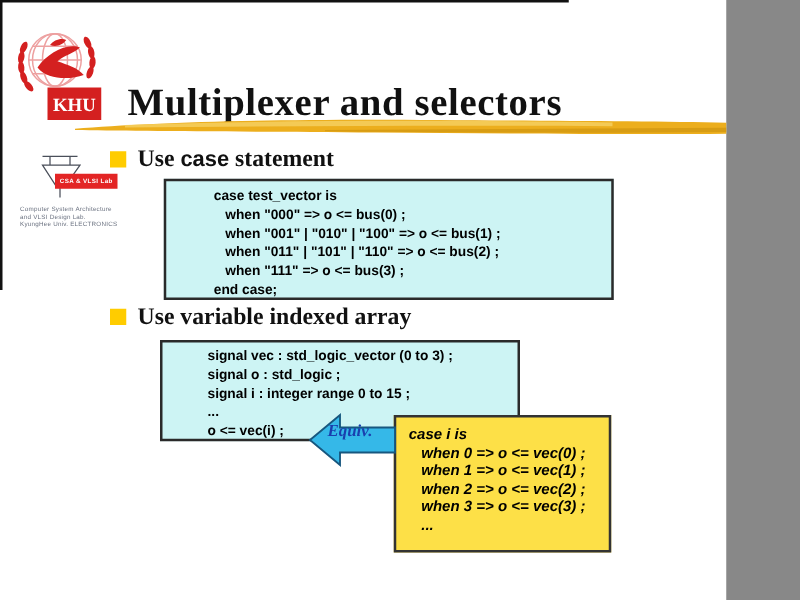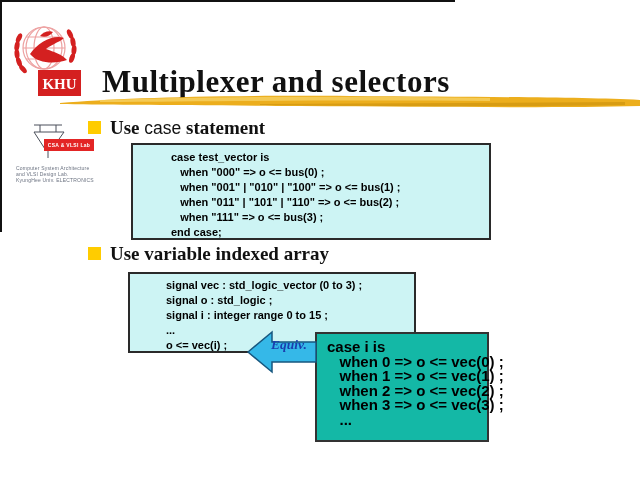--- a/index.html
+++ b/index.html
@@ -1,18 +1,18 @@
 <!DOCTYPE html>
 <html><head>
 <meta charset="utf-8">
 <style>
   html,body{margin:0;padding:0;background:#888;}
   .slide{
-    position:relative;width:640px;height:480px;background:#ffffff;
-    overflow:hidden;font-family:"Liberation Sans",sans-serif;
+    position:relative;width:548px;height:480px;background:#ffffff;
+    overflow:hidden;font-family:"Liberation Sans",sans-serif;padding-left:33px;
   }
   .top-line{position:absolute;left:0;top:0;width:455px;height:2px;background:#111;}
   .left-line{position:absolute;left:0;top:0;width:2px;height:232px;background:#111;}
 
   .khu-logo{position:absolute;left:10px;top:12px;}
   .khu-text{font-family:"Liberation Serif",serif;font-weight:bold;}
 
   .title{
     position:absolute;left:88px;top:50px;margin:14px;
     font-family:"Liberation Serif",serif;font-weight:bold;
@@ -32,37 +32,37 @@
   .lab-caption div{white-space:nowrap;}
 
   .bullet-row{position:absolute;left:88px;display:flex;align-items:flex-start;}
   .bullet-row.b1{top:116px;}
   .bullet-row.b2{top:242px;}
   .sq{width:13px;height:13px;background:#ffcc00;margin-top:5px;margin-right:9px;flex:0 0 auto;}
   .bt{
     font-family:"Liberation Serif",serif;font-weight:bold;font-size:19px;
     color:#111;white-space:pre-wrap;line-height:23px;
   }
-  .code-word{font-family:"Liberation Sans",sans-serif;font-weight:normal;font-size:17.5px;}
+  .code-word{font-family:"Liberation Sans",sans-serif;font-weight:bold;font-size:17.5px;}
 
   .codebox{
     position:absolute;background:#cdf4f4;border:2px solid #2a2a2a;
     font-weight:bold;color:#000;white-space:pre;box-sizing:border-box;
   }
   .codebox .code-line{white-space:pre;}
   .box1{left:131px;top:143px;width:360px;height:97px;padding:5px 4px 0 38px;
     font-size:11px;line-height:15px;}
   .box2{left:128px;top:272px;width:288px;height:81px;padding:4px 4px 0 36px;
     font-size:11px;line-height:15px;z-index:1;}
   .box3{left:315px;top:332px;width:174px;height:110px;padding:6px 4px 0 10px;
-    font-size:15px;line-height:14.6px;background:#14b8a6;border-color:#333;z-index:2;}
+    font-size:12px;line-height:14.6px;background:#fde047;border-color:#333;z-index:2;font-style:italic;}
 
   .equiv-arrow{position:absolute;left:246px;top:329px;z-index:3;}
   .equiv-label{
-    position:absolute;left:262px;top:337px;z-index:4;width:54px;text-align:center;
+    position:absolute;left:262px;top:337px;z-index:4;width:54px;
     font-family:"Liberation Serif",serif;font-style:italic;font-weight:bold;
     font-size:13.5px;color:#1a3fae;
   }
 </style>
 </head>
 <body>
 
 <div class="slide">
 
   <div class="top-line"></div>

